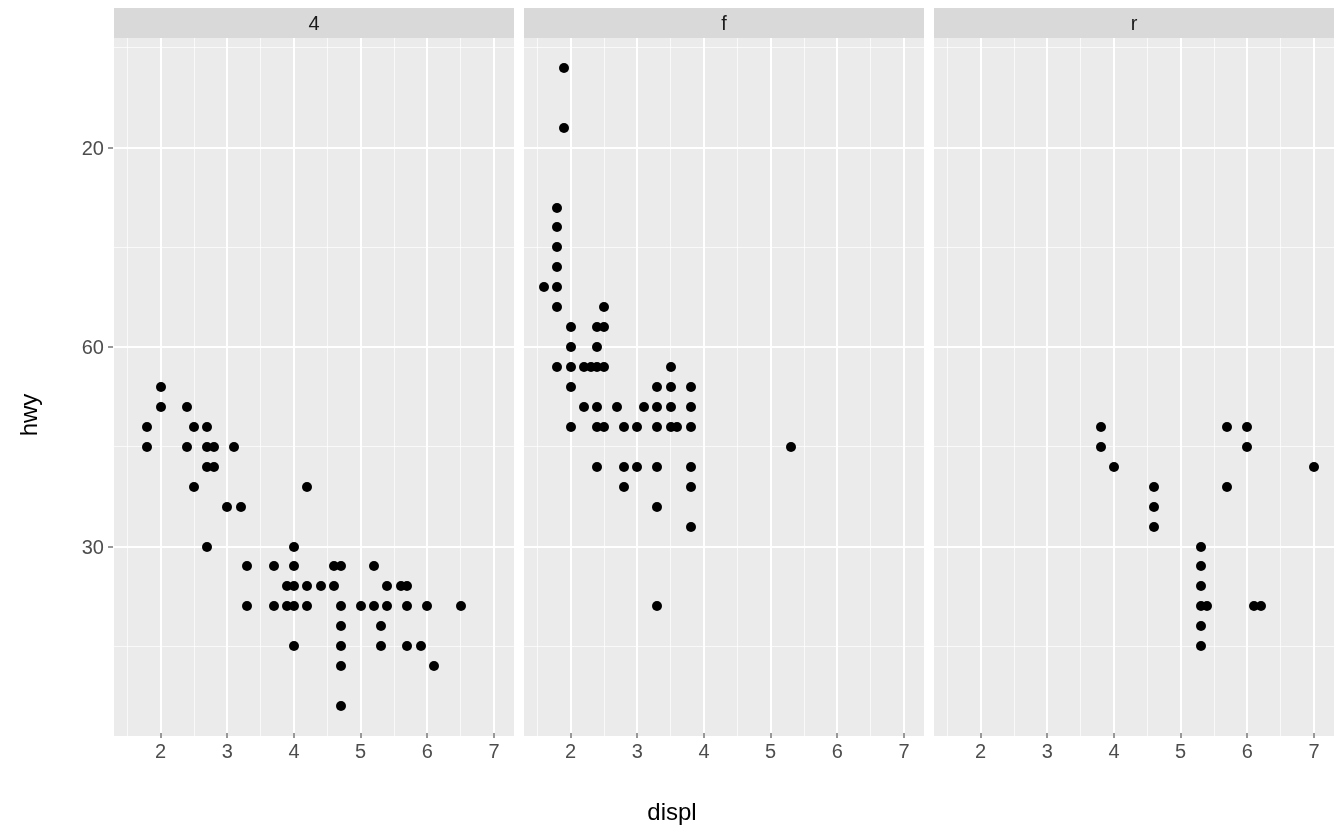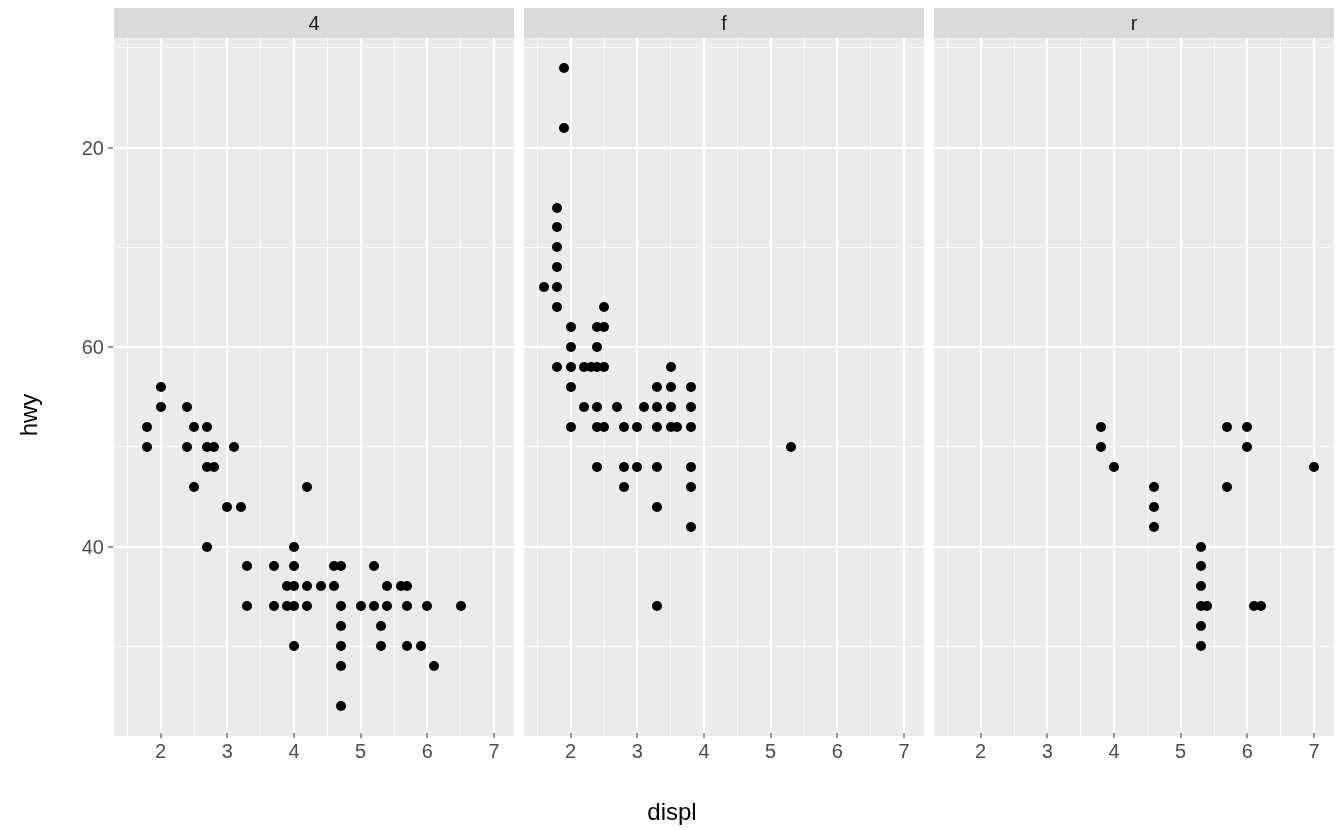--- a/index.html
+++ b/index.html
@@ -133,21 +133,21 @@
 </head>
 <body>
 
 <div class="chart-wrap">
 
   <div class="y-axis-title">hwy</div>
   <div class="x-axis-title">displ</div>
 
   <div class="y-ticks" id="y-ticks">
       <div class="y-tick-mark" style="top: 546.543px;"></div>
-      <div class="y-tick-label" style="top: 546.543px;">40</div>
+      <div class="y-tick-label" style="top: 546.543px;">30</div>
       <div class="y-tick-mark" style="top: 347.114px;"></div>
       <div class="y-tick-label" style="top: 347.114px;">60</div>
       <div class="y-tick-mark" style="top: 147.686px;"></div>
       <div class="y-tick-label" style="top: 147.686px;">20</div>
     </div>
 
   <div class="panels-row" id="panels-row">
       <div class="panel">
         <div class="strip">4</div>
         <div class="plot-area">

